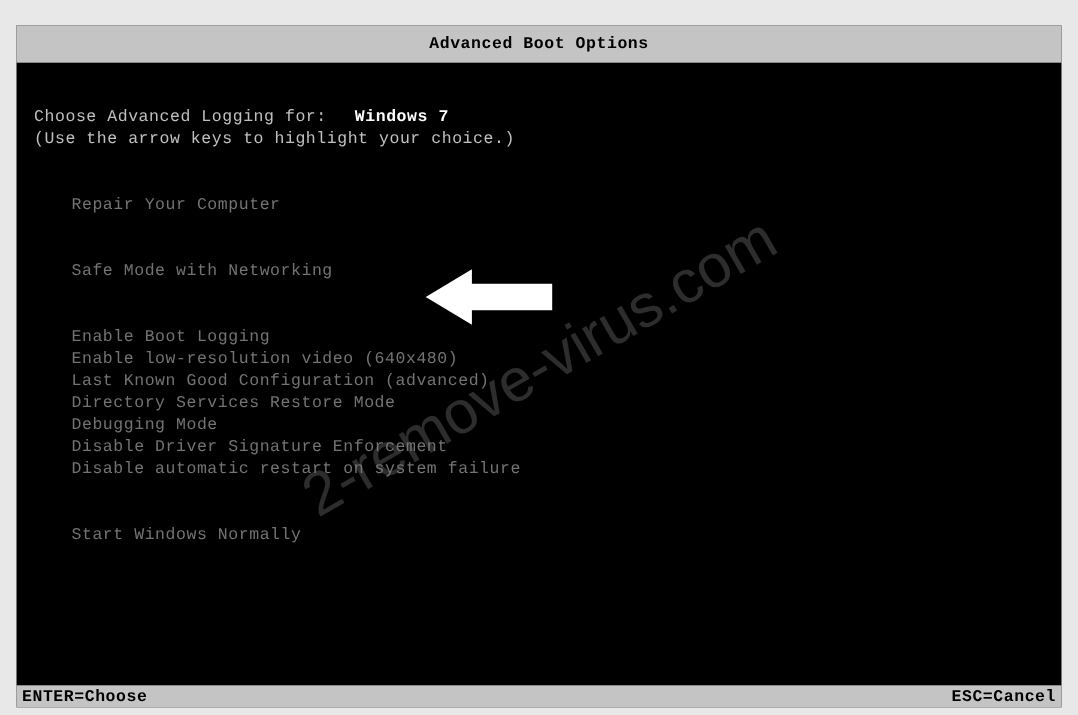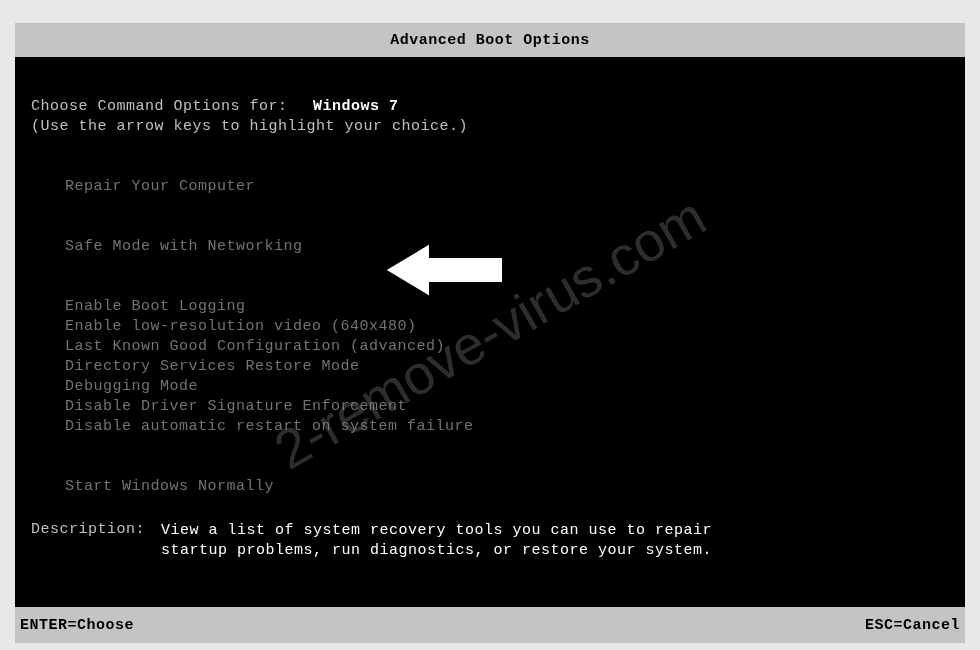--- a/index.html
+++ b/index.html
@@ -85,21 +85,21 @@
     .desc-text {
       color: #fff;
       line-height: 20px;
       max-width: 560px;
     }
     .footer-bar {
       position: absolute;
       bottom: 0;
       left: 0;
       right: 0;
-      height: 36px;
+      height: 20px;
       background: #c4c4c4;
       color: #000;
       display: flex;
       justify-content: space-between;
       align-items: center;
       padding: 0 5px;
       font-weight: bold;
       font-size: 15px;
     }
     .watermark {
@@ -125,21 +125,21 @@
   <div class="watermark">2-remove-virus.com</div>
 
   <div class="title-bar">
     <span>Advanced Boot Options</span>
   </div>
 
   <div class="content">
 
     <div class="instruction-block">
       <div class="line">
-        <span>Choose Command Options for: </span><span class="os-name">Windows 7</span>
+        <span>Choose Advanced Logging for: </span><span class="os-name">Windows 7</span>
       </div>
       <div class="line">(Use the arrow keys to highlight your choice.)</div>
     </div>
 
     <div class="options-block">
       <div class="option">Repair Your Computer</div>
       <div class="spacer"></div>
       <div class="option">Safe Mode with Networking</div>
       <div class="spacer"></div>
       <div class="option">Enable Boot Logging</div>
@@ -152,24 +152,20 @@
       <div class="spacer"></div>
       <div class="option">Start Windows Normally</div>
     </div>
 
     <div class="arrow-container">
       <svg width="140" height="70" viewBox="0 0 140 70">
         <path d="M 10 35 L 55 8 L 55 22 L 128 22 L 128 48 L 55 48 L 55 62 Z" fill="#ffffff" stroke="#000" stroke-width="2"></path>
       </svg>
     </div>
 
-    <div class="description-block">
-      <div class="desc-label">Description:</div>
-      <div class="desc-text">View a list of system recovery tools you can use to repair startup problems, run diagnostics, or restore your system.</div>
-    </div>
 
   </div>
 
   <div class="footer-bar">
     <span>ENTER=Choose</span>
     <span>ESC=Cancel</span>
   </div>
 
 </div>
 

